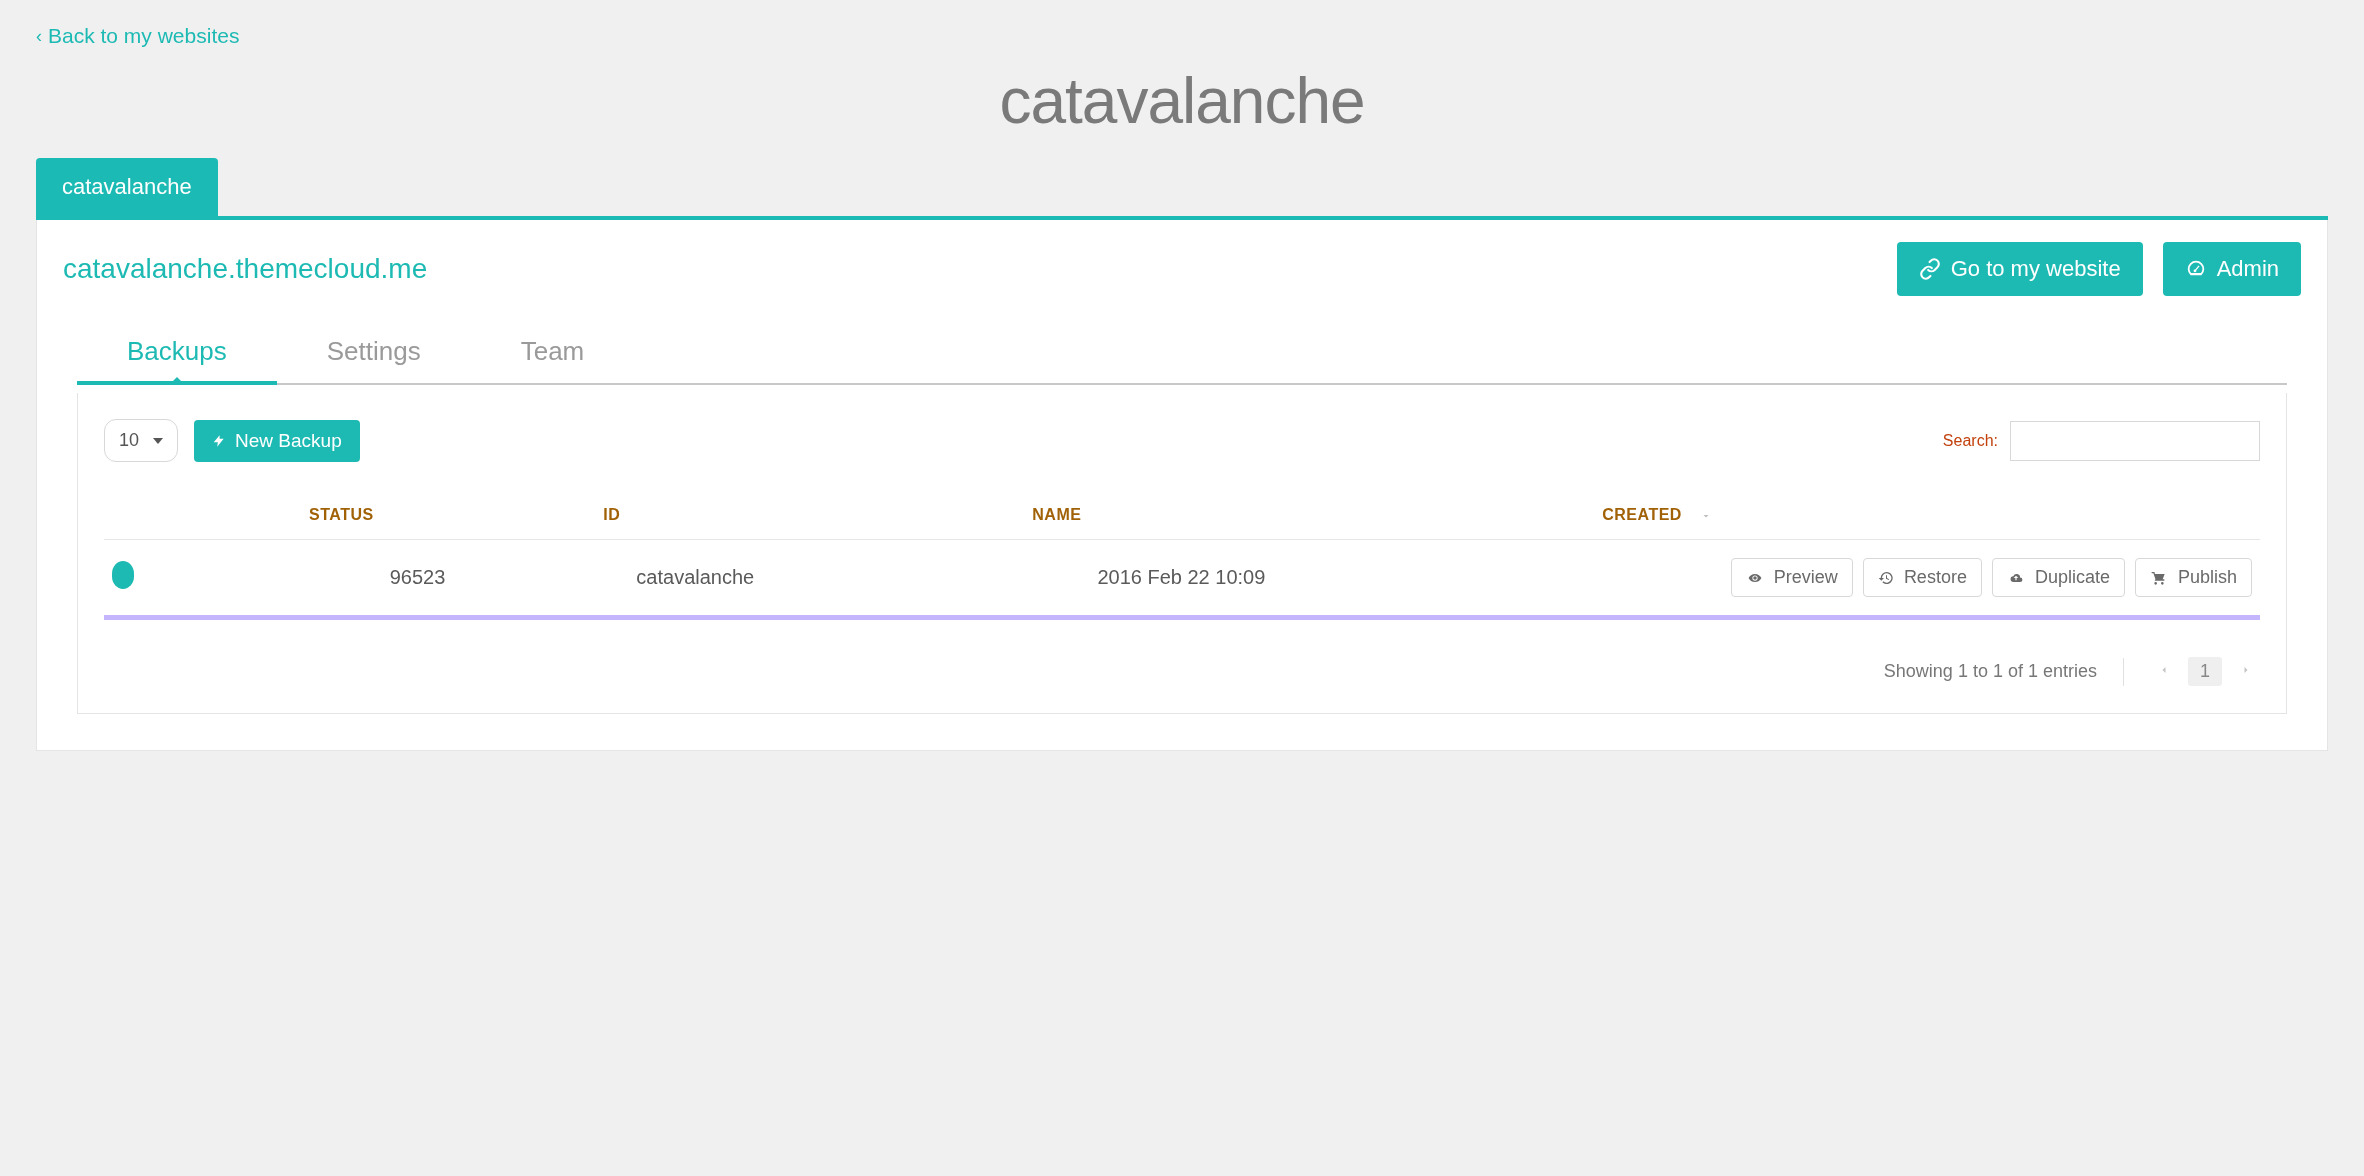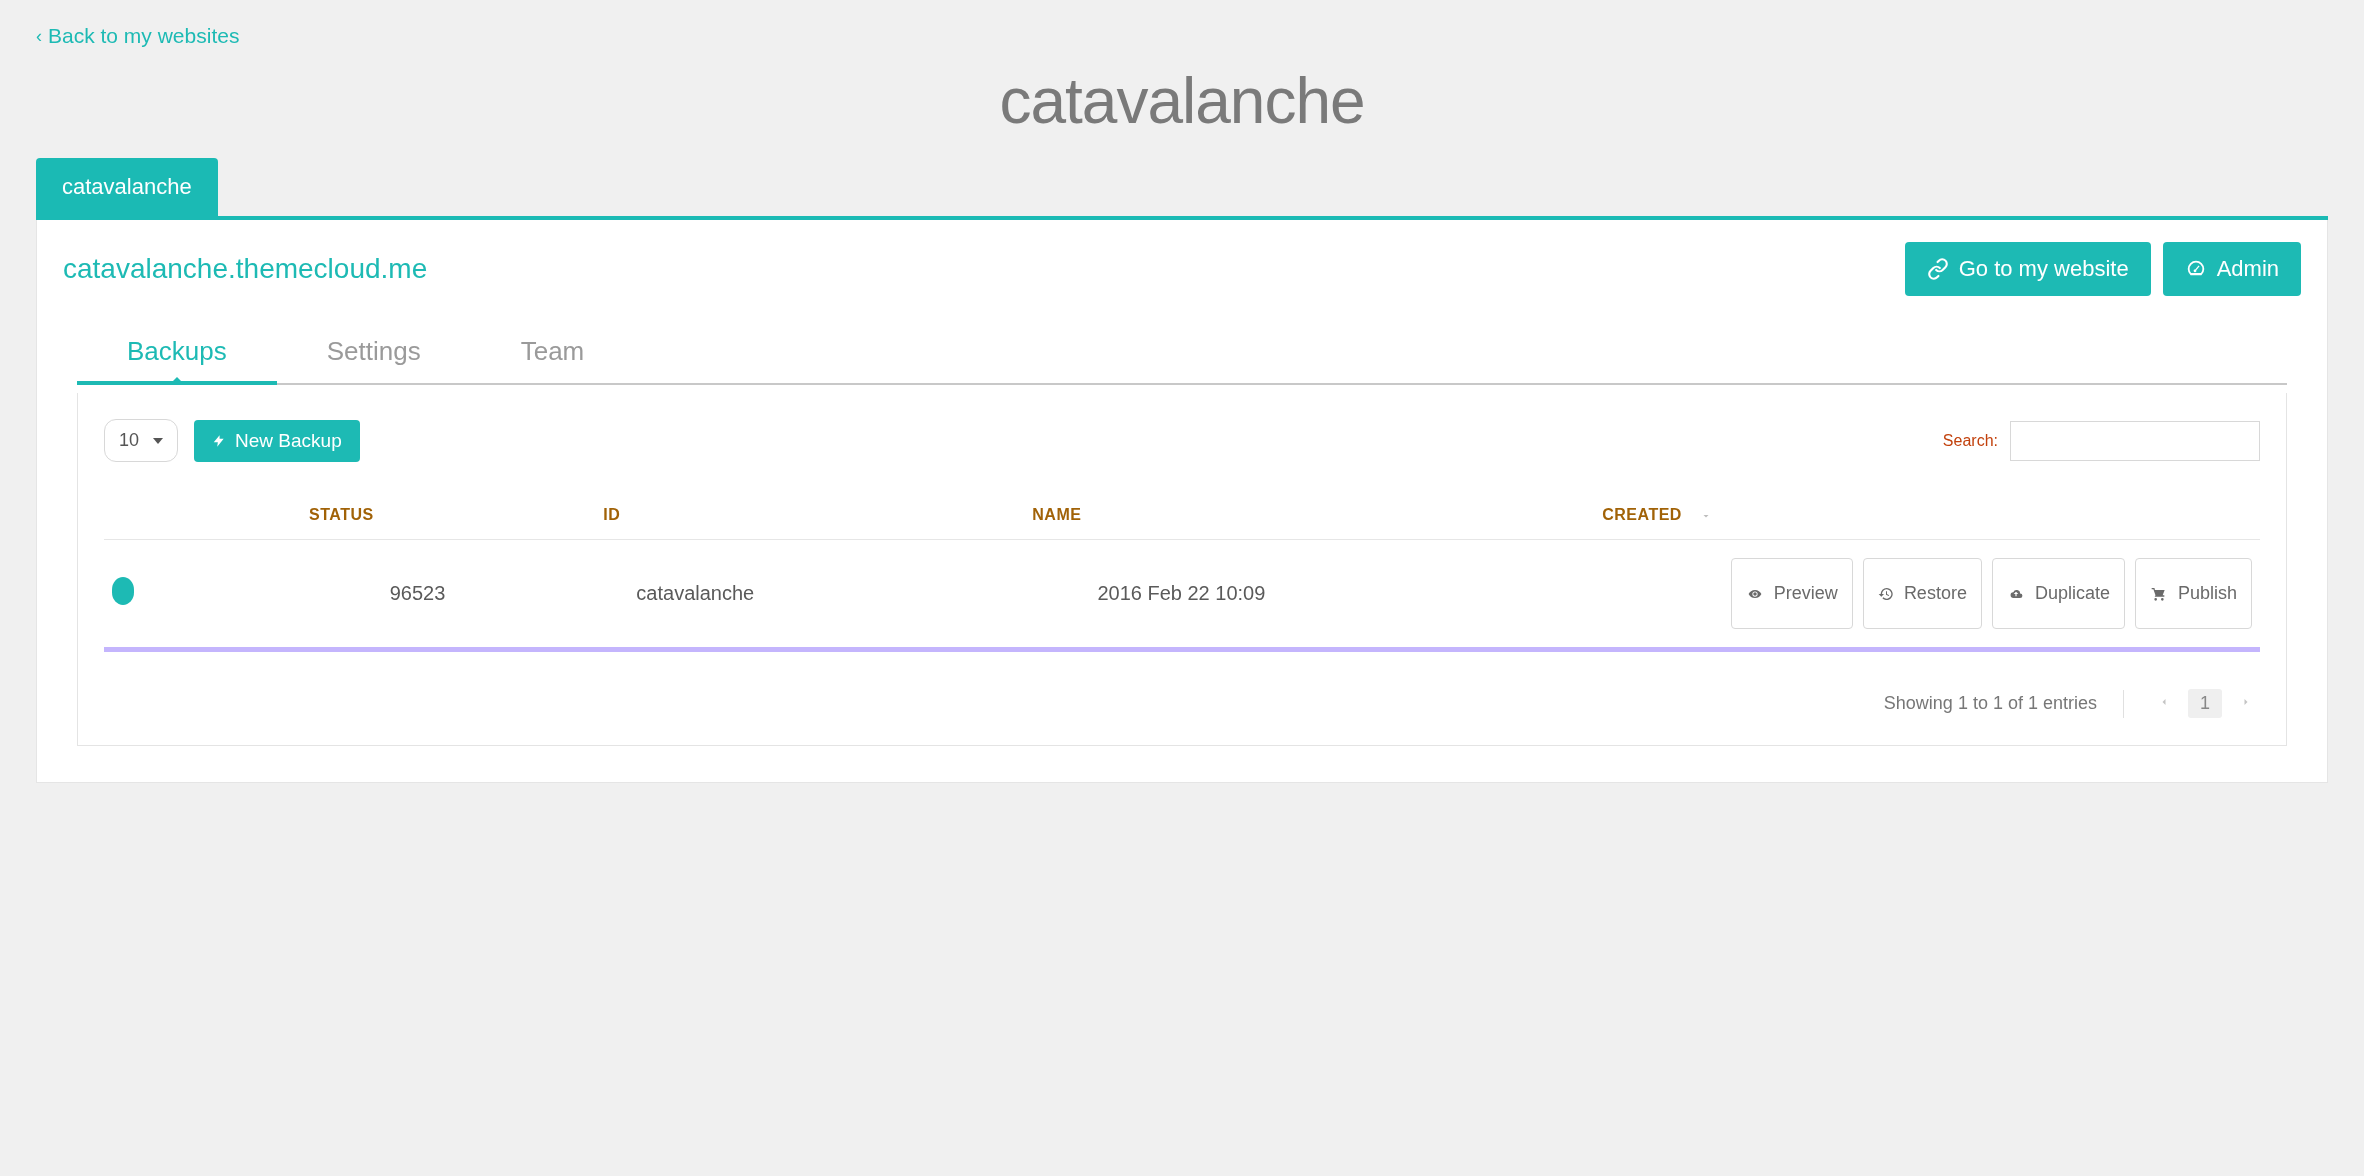--- a/index.html
+++ b/index.html
@@ -56,21 +56,21 @@
     justify-content: space-between;
     align-items: center;
     margin-bottom: 30px;
   }
   .site-url {
     color: #1dbab4;
     font-size: 28px;
     font-weight: 300;
     cursor: pointer;
   }
-  .panel-header-actions { display: flex; gap: 12px; }
+  .panel-header-actions { display: flex; gap: 20px; }
   .btn {
     display: inline-flex;
     align-items: center;
     gap: 10px;
     border: none;
     border-radius: 4px;
     cursor: pointer;
     font-family: inherit;
     font-weight: 300;
   }
@@ -85,21 +85,21 @@
     color: #fff;
     font-size: 19px;
     padding: 10px 18px;
     gap: 9px;
   }
   .btn-outline {
     background: #fff;
     color: #6a6a6a;
     border: 1px solid #d8d8d8;
     font-size: 18px;
-    padding: 24px 14px;
+    padding: 8px 14px;
     border-radius: 4px;
   }
   .icon { display: inline-flex; }
   .sub-tabs {
     display: flex;
     gap: 0;
     border-bottom: 2px solid #c8c8c8;
     margin: 8px 14px;
     position: relative;
   }

